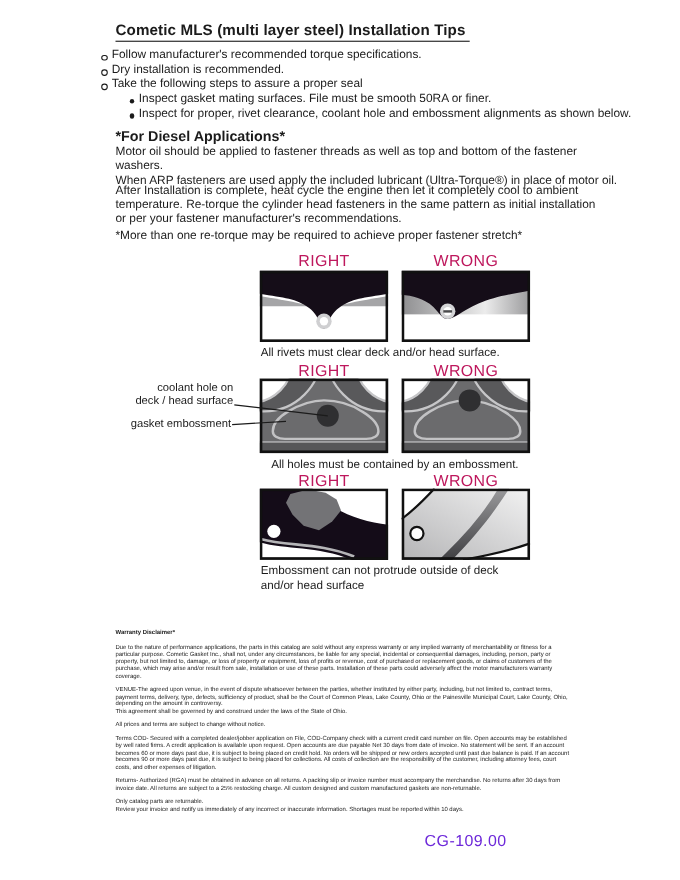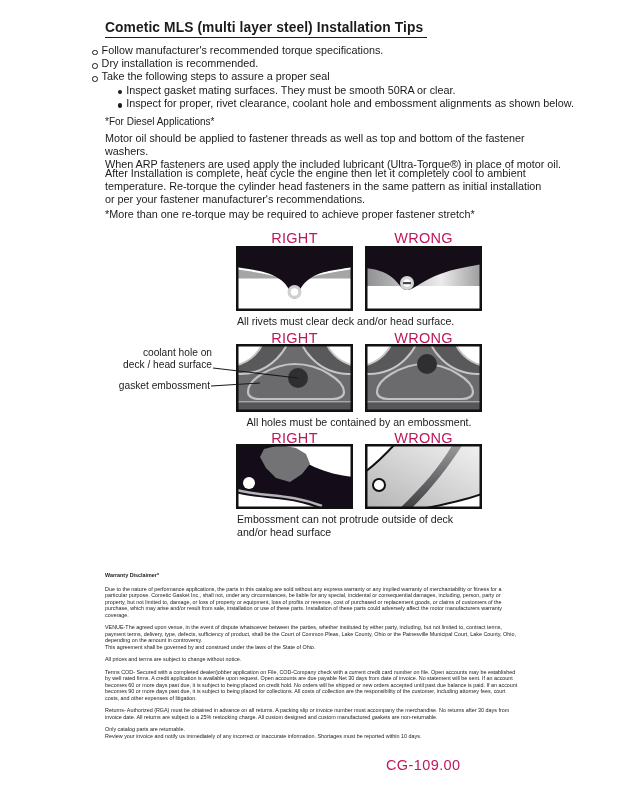--- a/index.html
+++ b/index.html
@@ -15,21 +15,21 @@
     letter-spacing:.1px;
   }
   
   .tips{left:92px;top:44px;width:470px;font-size:10.8px;line-height:13.2px;}
   .tip{display:flex;align-items:center;}
   .tip .txt{white-space:nowrap;}
   .m1{flex:0 0 auto;width:3.6px;height:3.6px;border:1px solid #1b1b1b;border-radius:50%;margin:4px 4px 0 0;}
   .l2{margin-left:26px;}
   .m2{flex:0 0 auto;width:4.2px;height:4.2px;background:#1b1b1b;border-radius:50%;margin:4px 4px 0 0;}
   
-  .diesel-head{left:105px;top:116px;font-size:10px;font-weight:normal;}
+  .diesel-head{left:105px;top:116px;font-size:13px;font-weight:bold;}
   .para{left:105px;width:460px;font-size:10.8px;line-height:13.2px;white-space:pre-line;}
   .p1{top:132px;}
   .p2{top:167px;}
   .pnote{top:208px;}
   
   .figlabel{width:117px;text-align:center;font-size:14.5px;font-weight:500;color:#be185d;letter-spacing:.3px;}
   .figbox{width:117px;height:65px;}
   .figbox svg,.figbox2 svg{display:block;}
   .figbox2{width:117px;height:68px;}
   .caption{font-size:10.6px;line-height:12.5px;color:#1b1b1b;white-space:pre-line;}
@@ -39,21 +39,21 @@
   .colL{left:236px;} .colR{left:365px;}
   .sidelabel{font-size:10.2px;line-height:11.5px;text-align:right;white-space:pre-line;color:#1b1b1b;}
   .lab-coolant{left:100px;top:347px;width:112px;}
   .lab-emboss{left:90px;top:380px;width:120px;}
   .leader-overlay{left:0;top:331px;width:480px;height:100px;z-index:5;pointer-events:none;}
   
   .legal{left:105px;top:572px;width:415px;font-size:5.4px;line-height:6.5px;color:#222;}
   .legal p{margin:0 0 6px 0;white-space:pre-line;}
   .legal .legal-head{font-weight:bold;margin-bottom:7px;}
   
-  .pagenum{left:386px;top:757px;font-size:14.5px;letter-spacing:.4px;color:#be185d;}
+  .pagenum{left:386px;top:757px;font-size:14.5px;letter-spacing:.4px;color:#6d28d9;}
 </style>
 </head>
 <body>
 
 <div class="page">
 
   <div class="abs title">Cometic MLS (multi layer steel) Installation Tips</div>
 
   <div class="abs tips">
     <div class="tip">
@@ -63,21 +63,21 @@
     <div class="tip">
       <span class="m1"></span>
       <span class="txt">Dry installation is recommended.</span>
     </div>
     <div class="tip">
       <span class="m1"></span>
       <span class="txt">Take the following steps to assure a proper seal</span>
     </div>
     <div class="tip l2">
       <span class="m2"></span>
-      <span class="txt">Inspect gasket mating surfaces.  They must be smooth 50RA or clear.</span>
+      <span class="txt">Inspect gasket mating surfaces.  File must be smooth 50RA or finer.</span>
     </div>
     <div class="tip l2">
       <span class="m2"></span>
       <span class="txt">Inspect for proper, rivet clearance, coolant hole and embossment alignments as shown below.</span>
     </div>
   </div>
 
   <div class="abs diesel-head">*For Diesel Applications*</div>
   <div class="abs para p2">After Installation is complete, heat cycle the engine then let it completely cool to ambient
 temperature. Re-torque the cylinder head fasteners in the same pattern as initial installation

